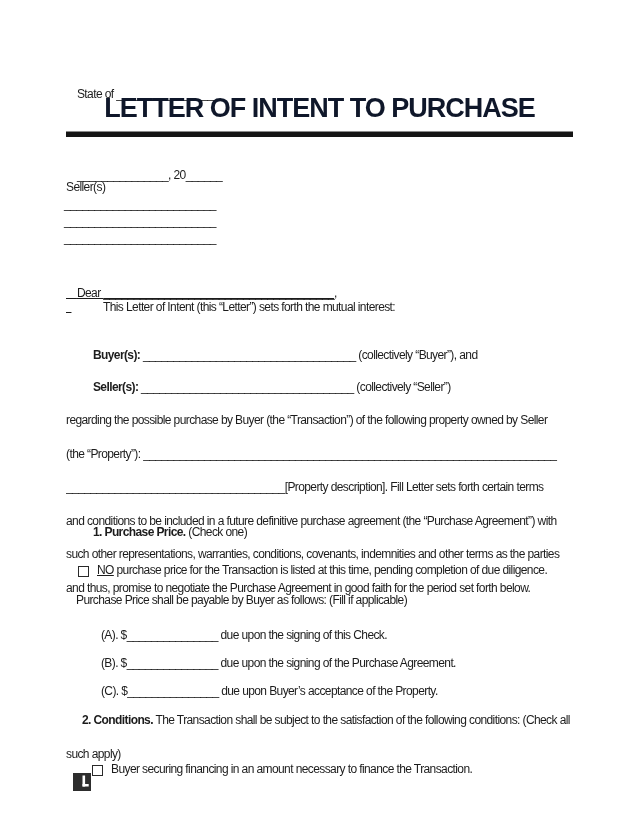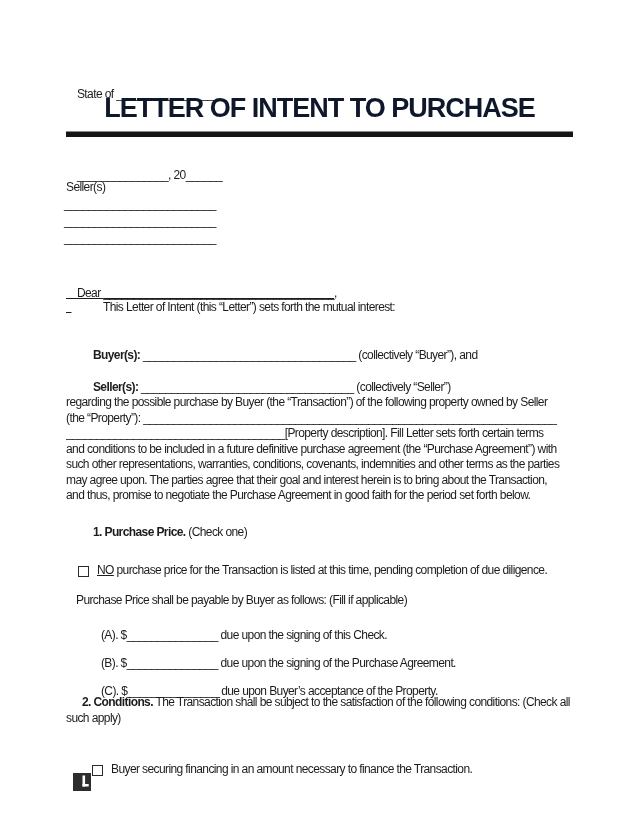--- a/index.html
+++ b/index.html
@@ -14,21 +14,21 @@
   .u{text-decoration:underline;}
   .title{
     left:66px;top:93px;width:507px;text-align:center;white-space:nowrap;
     font-size:27px;font-weight:bold;letter-spacing:-1px;color:#0f172a;
   }
   .title-rule{
     left:66px;top:131px;width:507px;height:5px;background:#151515;
     border-top:1px solid #8a8a8a;
   }
   .para{line-height:15.5px;width:512px;overflow:hidden;}
-  .para .line{overflow:hidden;}
+  .para .line{overflow:hidden;margin-top:18px;}
   .cbrow{display:flex;align-items:flex-end;margin-top:24px;}
   .cb{
     flex:0 0 auto;width:9px;height:9px;border:1px solid #2a2a2a;
     margin:1px 8px 0 0;background:#fff;
   }
   .logo{left:73px;top:773px;width:18px;height:18px;}
 </style>
 </head>
 <body>
 
@@ -65,21 +65,20 @@
   <div class="abs line" style="left:66px;top:366px;">
     <span class="b">Seller(s): </span><span>___________________________________</span><span> (collectively “Seller”)</span>
   </div>
 
   <div class="abs para" style="left:66px;top:395px;">
     <div class="line">regarding the possible purchase by Buyer (the “Transaction”) of the following property owned by Seller</div>
     <div class="line">(the “Property”): ____________________________________________________________________</div>
     <div class="line">____________________________________[Property description]. Fill Letter sets forth certain terms</div>
     <div class="line">and conditions to be included in a future definitive purchase agreement (the “Purchase Agreement”) with</div>
     <div class="line">such other representations, warranties, conditions, covenants, indemnities and other terms as the parties</div>
-    <div class="line">may agree upon. The parties agree that their goal and interest herein is to bring about the Transaction,</div>
     <div class="line">and thus, promise to negotiate the Purchase Agreement in good faith for the period set forth below.</div>
   </div>
 
   <div class="abs line" style="left:66px;top:511px;">
     <span class="b">1. Purchase Price.</span><span> (Check one)</span>
   </div>
 
   <div class="abs cbrow" style="left:78px;top:539px;">
     <span class="cb"></span>
     <span class="line"><span class="u">NO</span><span> purchase price for the Transaction is listed at this time, pending completion of due diligence.</span></span>

